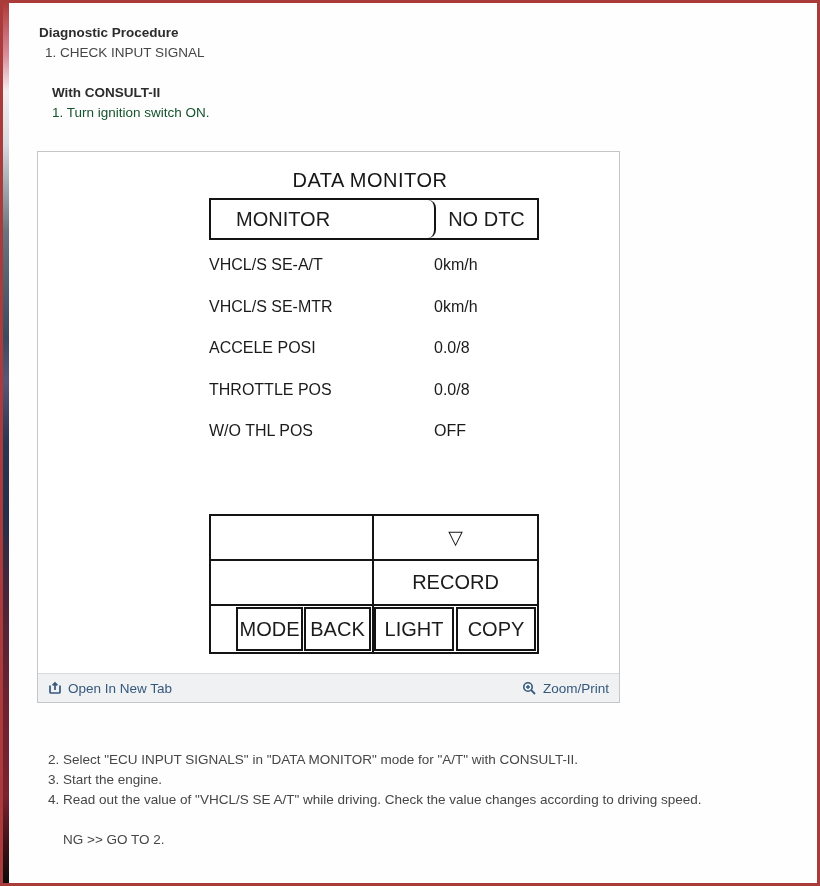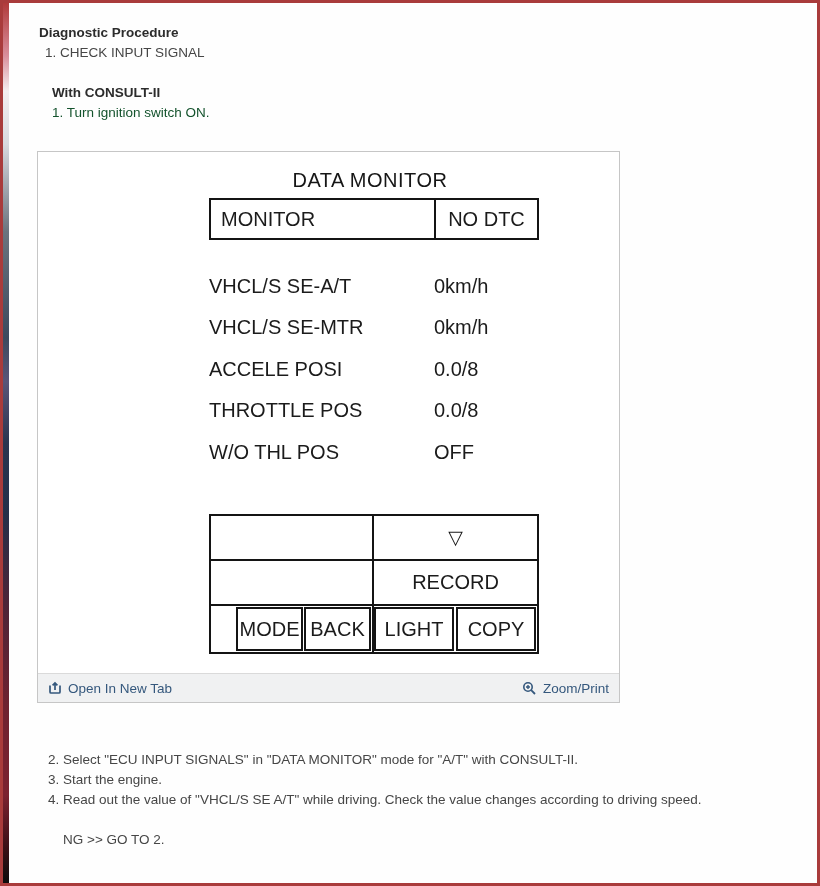--- a/index.html
+++ b/index.html
@@ -40,27 +40,27 @@
   .mon-title{
     position:absolute;top:17px;left:167px;width:330px;
     text-align:center;font-size:20px;letter-spacing:0.5px;color:#161616;
   }
   .mon-header{
     position:absolute;top:46px;left:171px;width:330px;height:42px;
     border:2.5px solid #141414;box-sizing:border-box;display:flex;
   }
   .mon-header .cell-l{
     flex:0 0 225px;border-right:2.5px solid #141414;box-sizing:border-box;
-    display:flex;align-items:center;padding-left:10px;font-size:20px;
+    display:flex;align-items:center;padding-left:25px;font-size:20px;border-radius:8px;
   }
   .mon-header .cell-r{
     flex:1;display:flex;align-items:center;justify-content:center;font-size:20px;
   }
   .mon-rows{position:absolute;top:104px;left:171px;width:340px;}
-  .mon-row{display:flex;height:41.5px;align-items:flex-end;font-size:20px;}
+  .mon-row{display:flex;height:41.5px;align-items:flex-start;font-size:16px;}
   .mon-row .lbl{flex:0 0 225px;}
   .mon-row .val{flex:1;}
 
   .btn-table{
     position:absolute;top:362px;left:171px;width:330px;
     border:2.5px solid #141414;box-sizing:border-box;
   }
   .btn-row{display:flex;height:43px;border-bottom:2.5px solid #141414;}
   .btn-row:last-child{border-bottom:none;height:46px;}
   .bt-cell{box-sizing:border-box;display:flex;align-items:center;justify-content:center;font-size:20px;}

